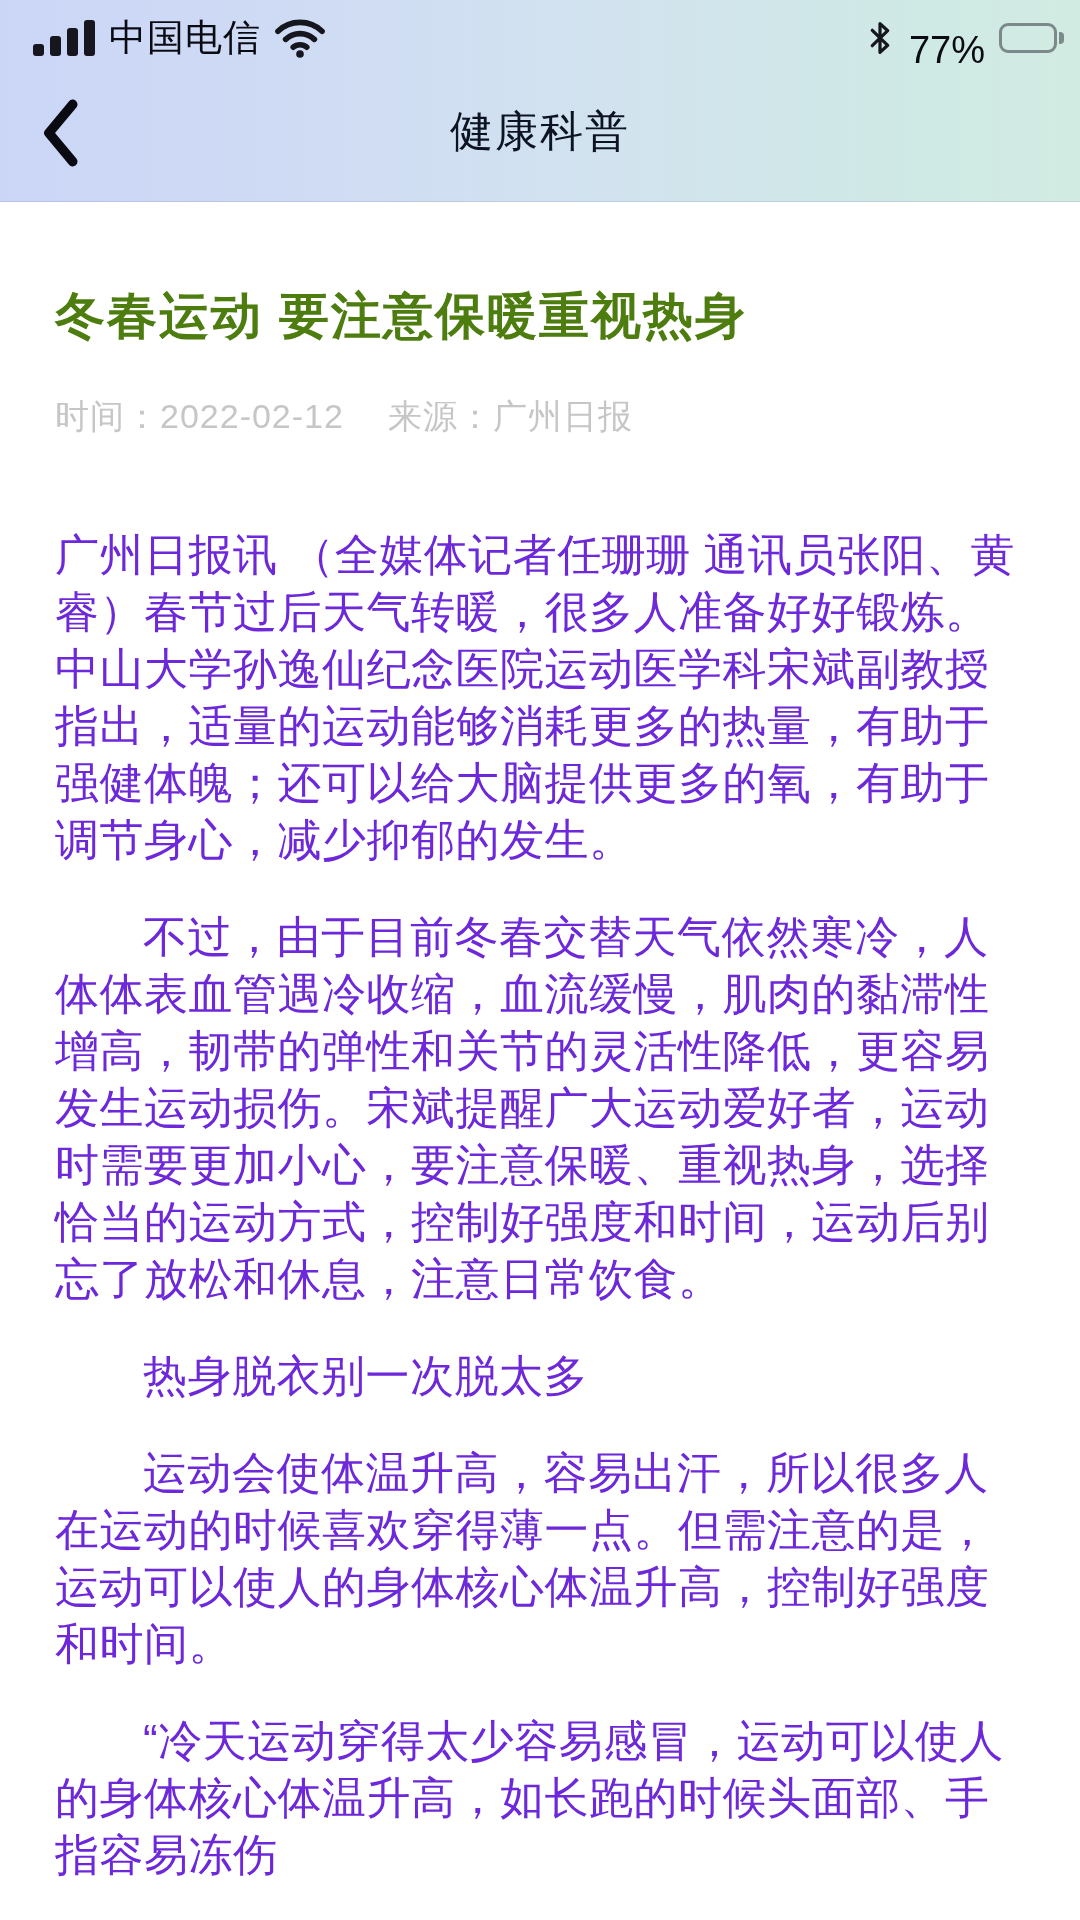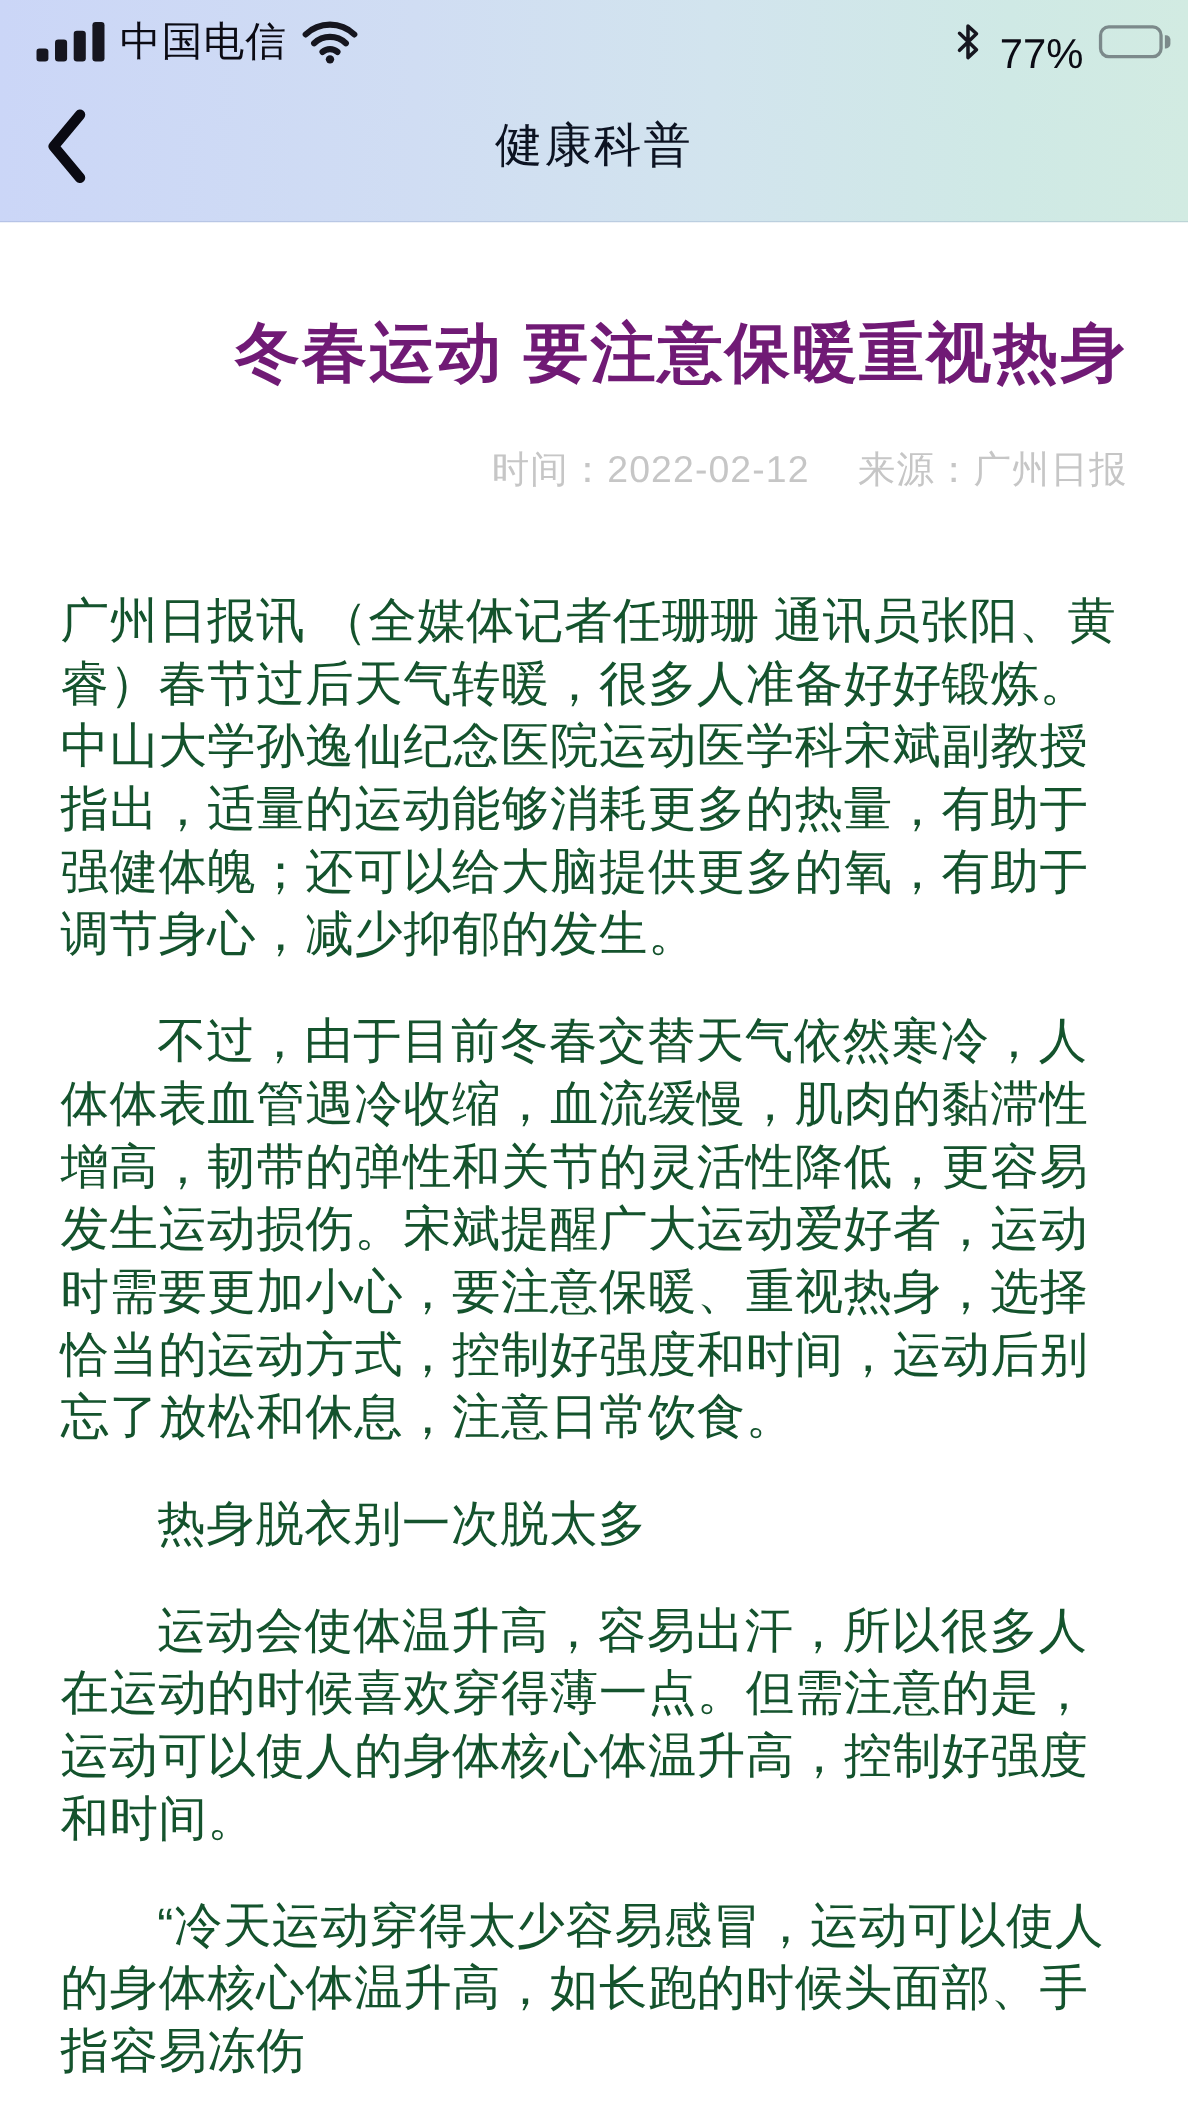--- a/index.html
+++ b/index.html
@@ -54,36 +54,36 @@
     background:none; border:none; cursor:pointer;
   }
   .nav-title {
     width:100%; text-align:center;
     font-size:43px; font-weight:400; color:#0c1322; letter-spacing:2px;
   }
 
   
   .article { padding:86px 55px 0 55px; }
   .article-title {
-    text-align:right;
-    font-size:59px; font-weight:700; color:#701a75;
+    text-align:left;
+    font-size:50px; font-weight:700; color:#4d7c0f;
     letter-spacing:2px;
     line-height:1.15;
   }
   .article-meta {
     margin-top:48px;
-    text-align:right;
+    text-align:left;
     font-size:34px; font-weight:500; color:#c6c6c6;
     letter-spacing:1px;
   }
   .meta-sep { display:inline-block; width:44px; }
   .article-body { margin-top:86px; }
   .article-body p {
     font-size:44px; line-height:57px;
-    color:#14532d; font-weight:500;
+    color:#6d28d9; font-weight:500;
     margin-bottom:40px;
     letter-spacing:0.5px;
   }
   .article-body p.indent { text-indent:2em; }
 
   svg { display:block; }
 </style>
 </head>
 <body>
 

